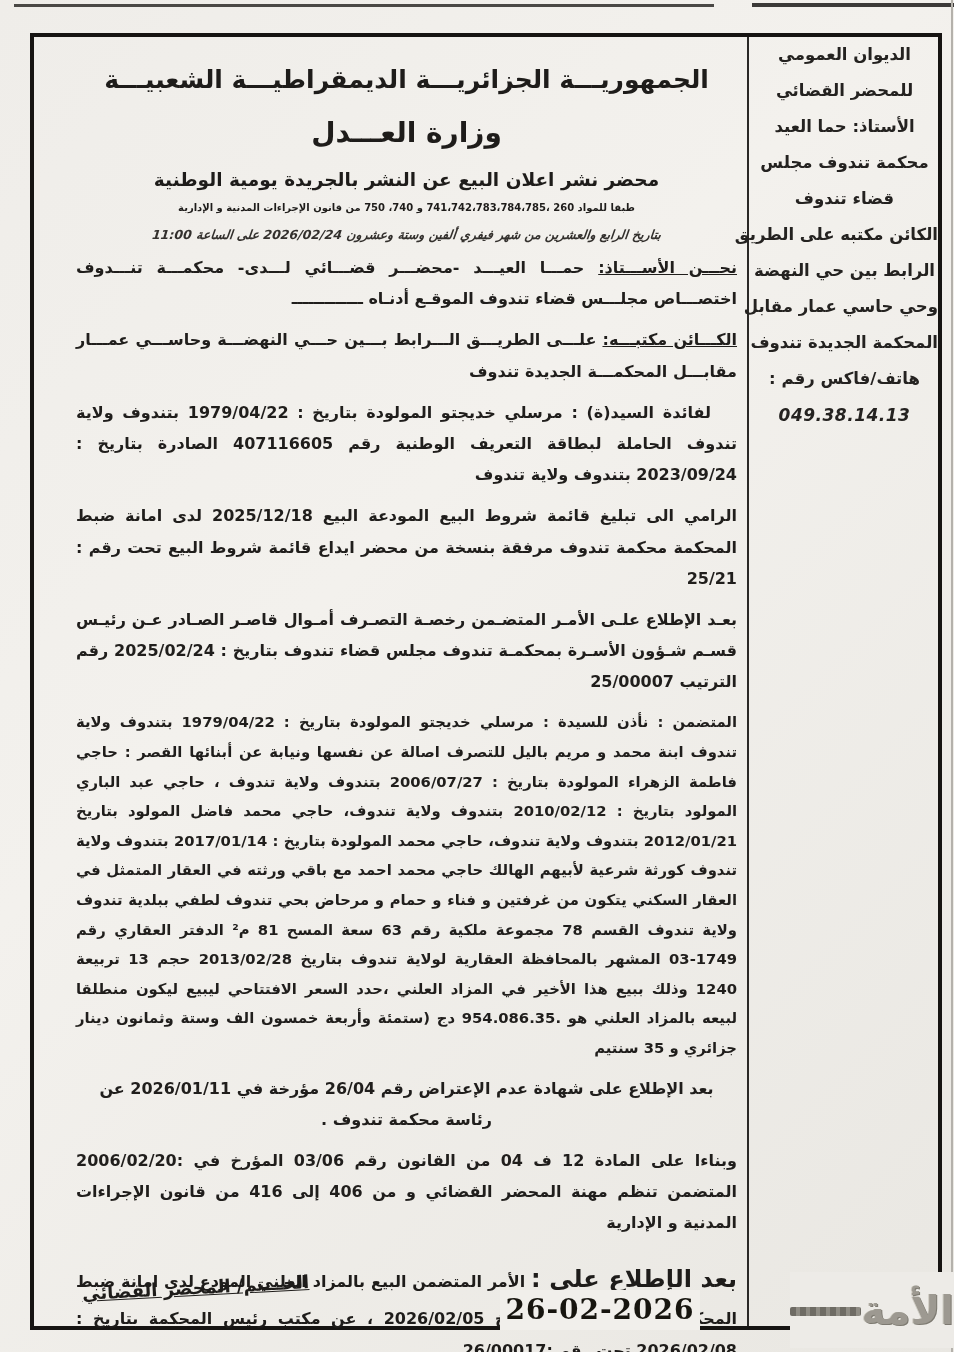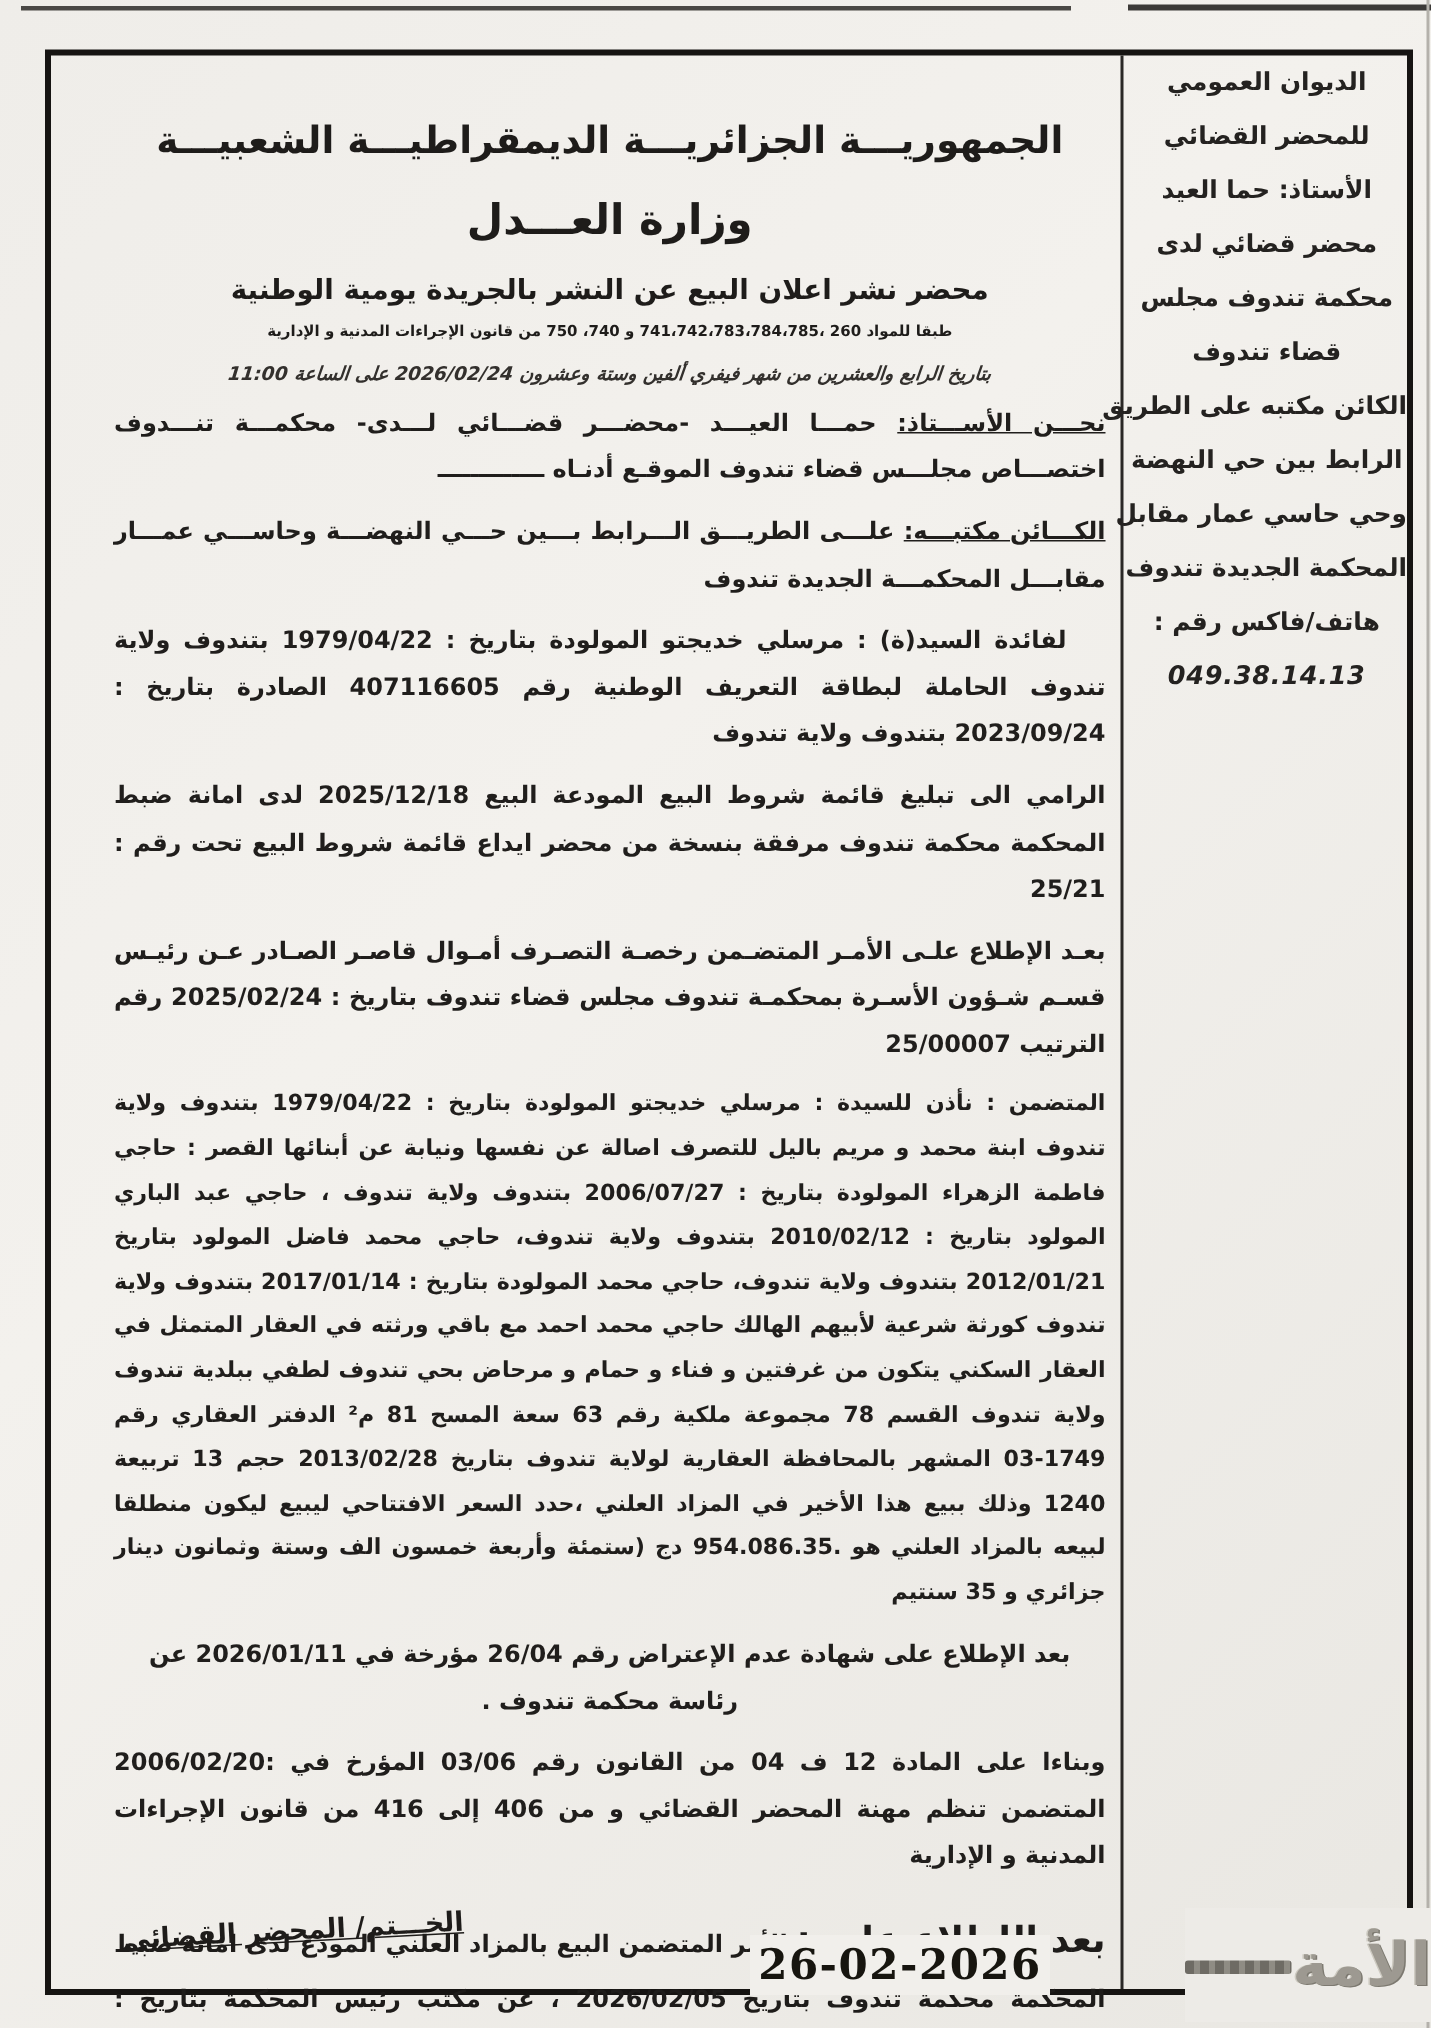--- a/index.html
+++ b/index.html
@@ -32,21 +32,21 @@
   }
   .side-col .sline{
     font-weight:bold;font-size:16.5px;line-height:36px;color:#242220;
     white-space:nowrap;
   }
   .side-col .sline.num{font-size:17px;letter-spacing:.5px;font-style:italic;}
 
   
   .main-col{
     position:absolute;top:0;right:191px;left:0;height:100%;
-    box-sizing:border-box;padding:28px 10px 0 42px;
+    box-sizing:border-box;padding:14px 10px 0 42px;
   }
   .t-republic{font-size:25px;font-weight:bold;text-align:center;margin:14px 0 0;}
   .t-ministry{font-size:28px;font-weight:bold;text-align:center;margin:22px 0 0;}
   .t-doc{font-size:18.5px;font-weight:bold;text-align:center;margin:20px 0 0;}
   .t-articles{font-size:10px;font-weight:bold;text-align:center;margin:12px 0 0;}
   .t-dateline{
     font-size:12.5px;font-weight:bold;font-style:italic;text-align:center;
     margin:14px 0 0;color:#33302d;transform:skewX(-6deg);
   }
   .para{
@@ -97,21 +97,20 @@
   <div class="scan-right-line"></div>
 
   <div class="outer-box">
 
     <div class="divider-v"></div>
 
     <div class="side-col">
       <div class="sline">الديوان العمومي</div>
       <div class="sline">للمحضر القضائي</div>
       <div class="sline">الأستاذ: حما العيد</div>
-      <div class="sline">محضر قضائي لدى</div>
       <div class="sline">محكمة تندوف مجلس</div>
       <div class="sline">قضاء تندوف</div>
       <div class="sline">الكائن مكتبه على الطريق</div>
       <div class="sline">الرابط بين حي النهضة</div>
       <div class="sline">وحي حاسي عمار مقابل</div>
       <div class="sline">المحكمة الجديدة تندوف</div>
       <div class="sline">هاتف/فاكس رقم :</div>
       <div class="sline num">049.38.14.13</div>
     </div>
 

